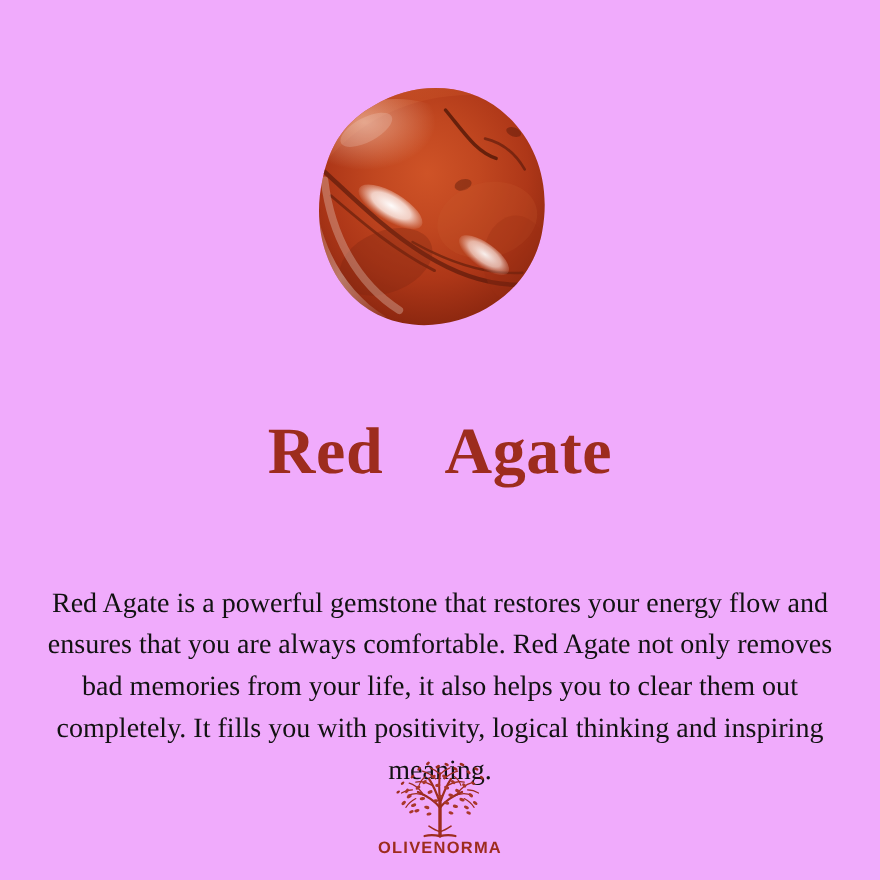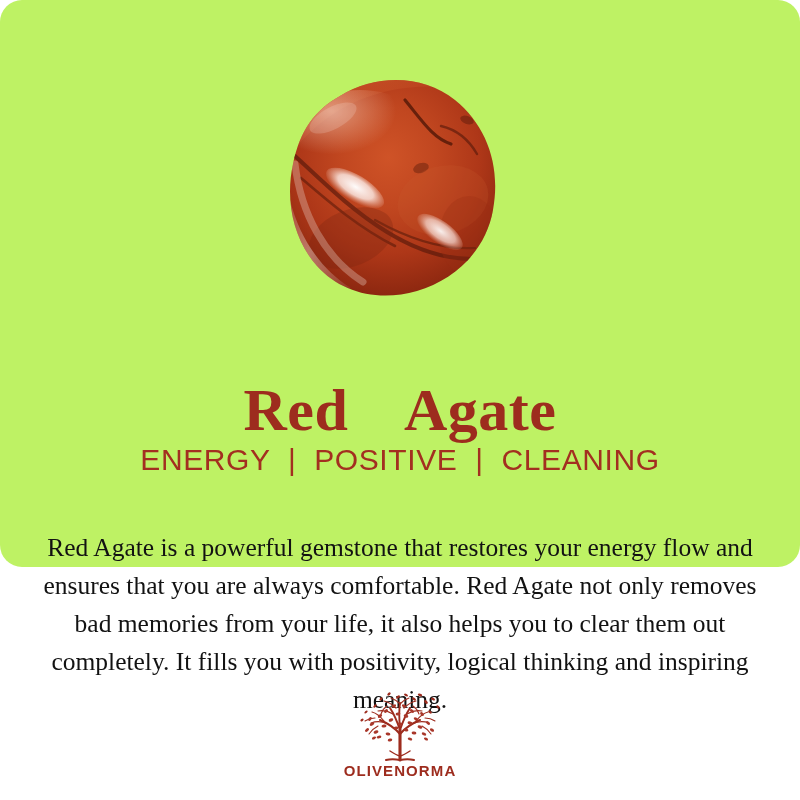--- a/index.html
+++ b/index.html
@@ -11,23 +11,22 @@
     width: 800px;
     height: 800px;
     overflow: hidden;
     font-family: "Liberation Serif", serif;
     -webkit-font-smoothing: antialiased;
   }
 
   #card {
     position: relative;
     width: 800px;
-    height: 567px;
-    background: #bef264;
-    border-radius: 22px;
+    height: 800px;
+    background: #f0abfc;
   }
 
   
   #stone-area {
     position: absolute;
     left: 0;
     top: 0;
     width: 800px;
     height: 320px;
   }
@@ -185,21 +184,20 @@
 
         <ellipse cx="100" cy="128" rx="33" ry="13" fill="url(#gHi1)" transform="rotate(31 100 128)"></ellipse>
         <ellipse cx="185" cy="172" rx="27" ry="11" fill="url(#gHi2)" transform="rotate(36 185 172)"></ellipse>
         <ellipse cx="78" cy="58" rx="26" ry="11" fill="#ffffff" opacity="0.16" transform="rotate(-28 78 58)"></ellipse>
       </g>
     </svg>
   </div>
 
   <h1 id="title">Red  Agate</h1>
 
-  <div id="subtitle">ENERGY  |  POSITIVE  |  CLEANING</div>
 
   <p id="description">Red Agate is a powerful gemstone that restores your energy flow and ensures that you are always comfortable. Red Agate not only removes bad memories from your life, it also helps you to clear them out completely. It fills you with positivity, logical thinking and inspiring meaning.</p>
 
   <div id="brand">
     <svg id="brand-mark" viewBox="0 0 92 72" aria-hidden="true">
       <g stroke="#9d2c1e" fill="#9d2c1e" stroke-linecap="round">
 
         <path d="M46 70 L46 40" stroke-width="3.1" fill="none"></path>
         <path d="M46 70 C41 69, 36 69, 32 70 M46 70 C51 69, 56 69, 60 70" stroke-width="2.1" fill="none"></path>
         <path d="M46 66 C42 65, 39 63, 36 61 M46 66 C50 65, 53 63, 56 61" stroke-width="1.5" fill="none"></path>

